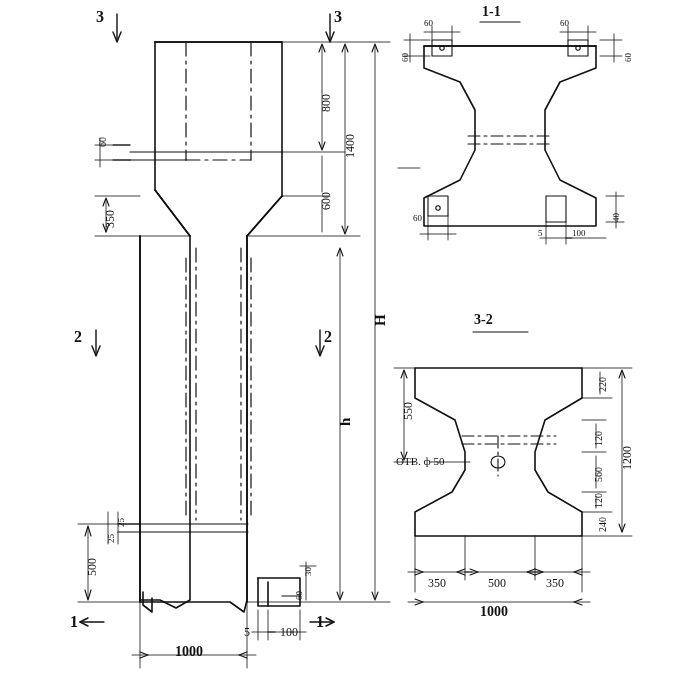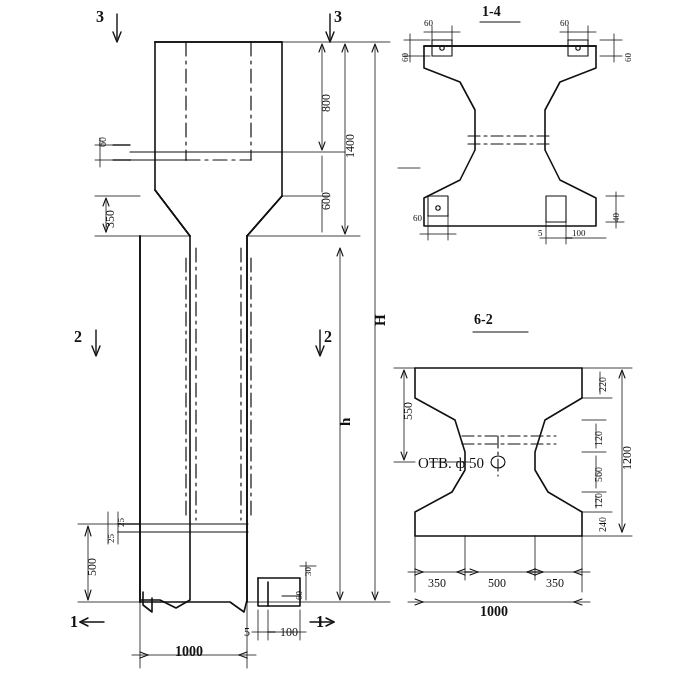--- a/index.html
+++ b/index.html
@@ -250,37 +250,37 @@
 <div class="lbl rot b" style="left:337px;top:426px;transform:rotate(-90deg);font-size:15px;">h</div>
 <div class="lbl rot" style="left:85px;top:576px;transform:rotate(-90deg);">500</div>
 <div class="lbl rot tiny" style="left:106px;top:543px;transform:rotate(-90deg);">25</div>
 <div class="lbl rot tiny" style="left:116px;top:527px;transform:rotate(-90deg);">25</div>
 <div class="lbl rot tiny" style="left:303px;top:576px;transform:rotate(-90deg);">30</div>
 <div class="lbl rot tiny" style="left:294px;top:600px;transform:rotate(-90deg);">60</div>
 <div class="lbl" style="left:244px;top:625px;">5</div>
 <div class="lbl" style="left:280px;top:625px;">100</div>
 <div class="lbl b" style="left:175px;top:644px;font-size:14px;">1000</div>
 
-<div class="lbl big" style="left:482px;top:4px;">1-4</div>
+<div class="lbl big" style="left:482px;top:4px;">1-1</div>
 <div class="lbl tiny" style="left:424px;top:18px;">60</div>
 <div class="lbl tiny" style="left:560px;top:18px;">60</div>
 <div class="lbl rot tiny" style="left:400px;top:62px;transform:rotate(-90deg);">60</div>
 <div class="lbl rot tiny" style="left:623px;top:62px;transform:rotate(-90deg);">60</div>
 <div class="lbl tiny" style="left:413px;top:213px;">60</div>
 <div class="lbl rot tiny" style="left:611px;top:222px;transform:rotate(-90deg);">40</div>
 <div class="lbl tiny" style="left:538px;top:228px;">5</div>
 <div class="lbl tiny" style="left:572px;top:228px;">100</div>
 
-<div class="lbl big" style="left:474px;top:312px;">6-2</div>
+<div class="lbl big" style="left:474px;top:312px;">3-2</div>
 <div class="lbl rot" style="left:401px;top:420px;transform:rotate(-90deg);">550</div>
 <div class="lbl rot sm" style="left:597px;top:392px;transform:rotate(-90deg);">220</div>
 <div class="lbl rot sm" style="left:593px;top:446px;transform:rotate(-90deg);">120</div>
 <div class="lbl rot sm" style="left:593px;top:482px;transform:rotate(-90deg);">560</div>
 <div class="lbl rot sm" style="left:593px;top:508px;transform:rotate(-90deg);">120</div>
 <div class="lbl rot sm" style="left:597px;top:532px;transform:rotate(-90deg);">240</div>
 <div class="lbl rot" style="left:620px;top:470px;transform:rotate(-90deg);">1200</div>
 <div class="lbl" style="left:428px;top:576px;">350</div>
 <div class="lbl" style="left:488px;top:576px;">500</div>
 <div class="lbl" style="left:546px;top:576px;">350</div>
 <div class="lbl b" style="left:480px;top:604px;font-size:14px;">1000</div>
-<div class="lbl" style="left:418px;top:455px;font-size:15px;">ОТВ. ф 50</div>
+<div class="lbl" style="left:396px;top:455px;font-size:11px;">ОТВ. ф 50</div>
 
 </div>
 
 </body></html>

